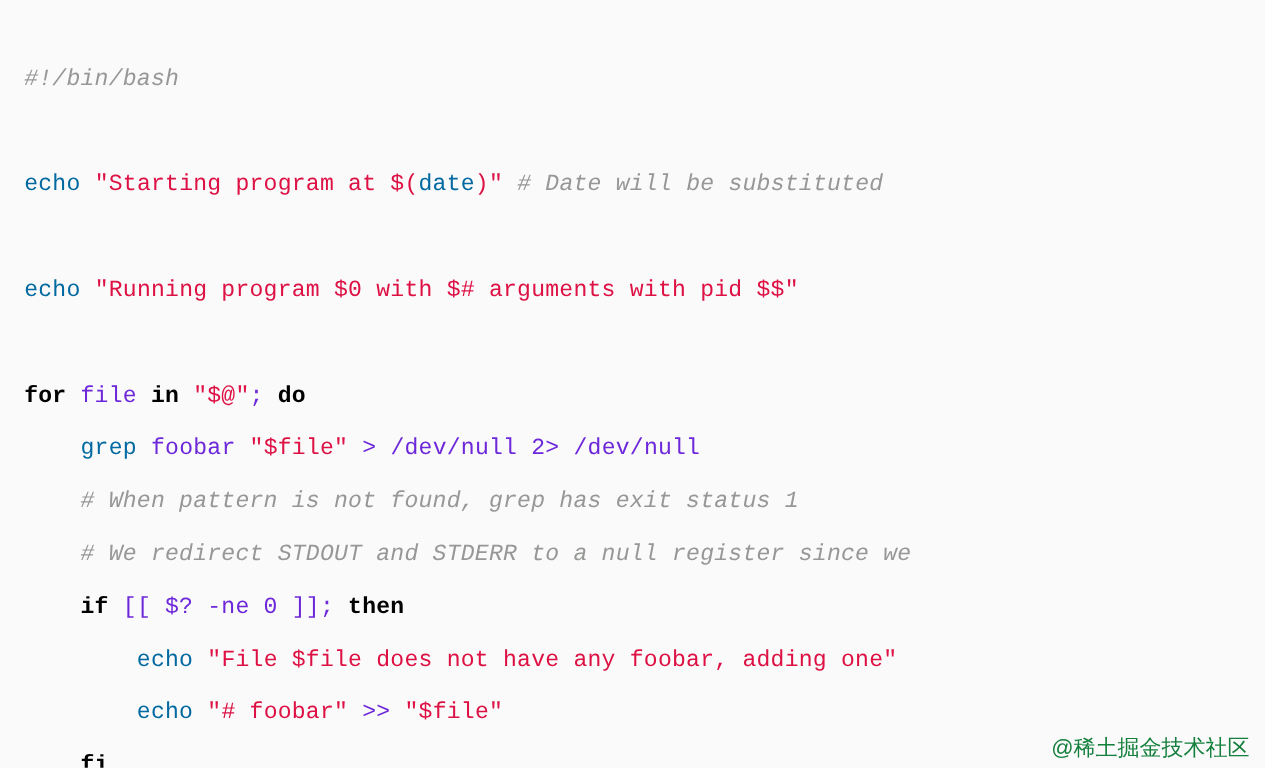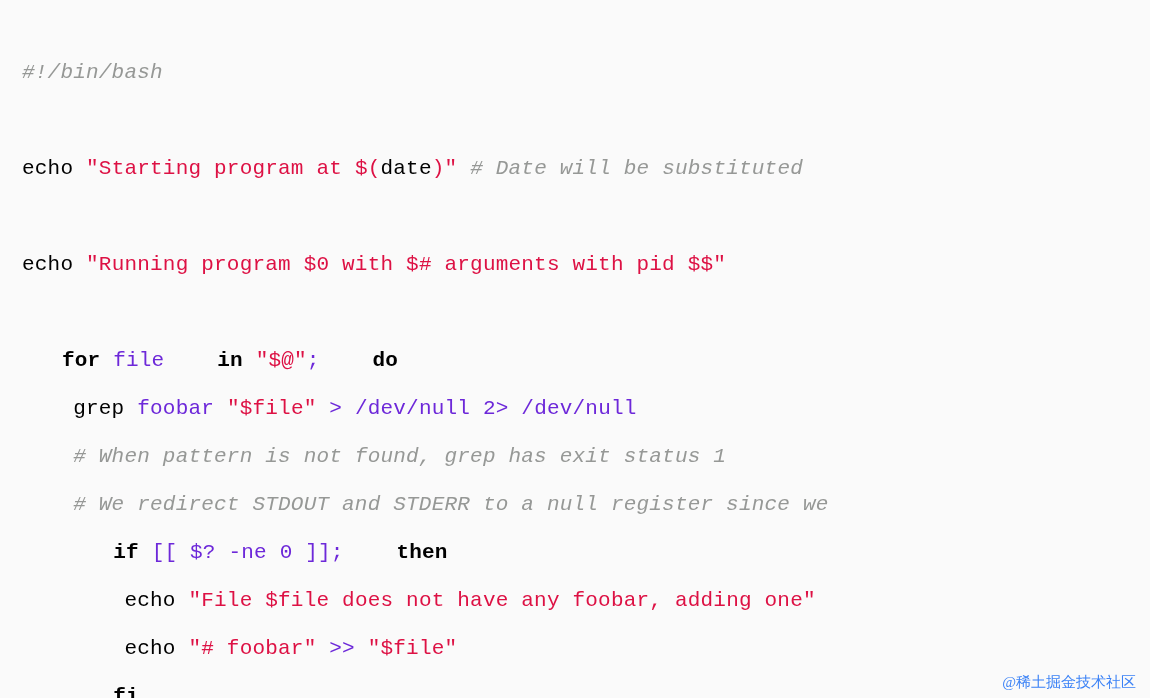--- a/index.html
+++ b/index.html
@@ -21,32 +21,32 @@
   .line {
     display: block;
     min-height: 48px;
     line-height: 48px;
     font-family: Liberation Mono, monospace;
   }
   .blank {
     height: 48px;
   }
   .tok-comment { color: #969896; font-style: italic; }
-  .tok-builtin { color: #000000; }
+  .tok-builtin { color: #0369a1; }
   .tok-string  { color: #d14; }
-  .tok-keyword { color: #000; font-weight: bold; margin-left: 40px; }
+  .tok-keyword { color: #000; font-weight: bold; }
   .tok-plain   { color: #6d28d9; }
 
   .watermark {
     position: absolute;
     right: 14px;
     bottom: 8px;
-    font-family: Liberation Serif, serif;
-    font-size: 15px;
-    color: #3b82f6;
+    font-family: Liberation Sans, sans-serif;
+    font-size: 20px;
+    color: #15803d;
     letter-spacing: 0;
     pointer-events: none;
   }
 </style>
 </head>
 <body>
 
 <div class="code-area">
 <span class="line"><span class="tok-comment">#!/bin/bash</span></span><span class="line blank"></span><span class="line"><span class="tok-builtin">echo</span> <span class="tok-string"><span>"Starting program at </span><span>$(</span><span class="tok-builtin">date</span><span>)</span><span>"</span></span><span> </span><span class="tok-comment"># Date will be substituted</span></span><span class="line blank"></span><span class="line"><span class="tok-builtin">echo</span> <span class="tok-string">"Running program $0 with $# arguments with pid $$"</span></span><span class="line blank"></span><span class="line"><span class="tok-keyword">for</span><span class="tok-plain"> file </span><span class="tok-keyword">in</span><span> </span><span class="tok-string">"$@"</span><span class="tok-plain">; </span><span class="tok-keyword">do</span></span><span class="line"><span>    </span><span class="tok-builtin">grep</span><span> </span><span class="tok-plain">foobar </span><span class="tok-string">"$file"</span><span class="tok-plain"> &gt; /dev/null 2&gt; /dev/null</span></span><span class="line"><span>    </span><span class="tok-comment"># When pattern is not found, grep has exit status 1</span></span><span class="line"><span>    </span><span class="tok-comment"># We redirect STDOUT and STDERR to a null register since we</span></span><span class="line"><span>    </span><span class="tok-keyword">if</span><span class="tok-plain"> [[ $? -ne 0 ]]; </span><span class="tok-keyword">then</span></span><span class="line"><span>        </span><span class="tok-builtin">echo</span><span> </span><span class="tok-string">"File $file does not have any foobar, adding one"</span></span><span class="line"><span>        </span><span class="tok-builtin">echo</span><span> </span><span class="tok-string">"# foobar"</span><span class="tok-plain"> &gt;&gt; </span><span class="tok-string">"$file"</span></span><span class="line"><span>    </span><span class="tok-keyword">fi</span></span>
 </div>

